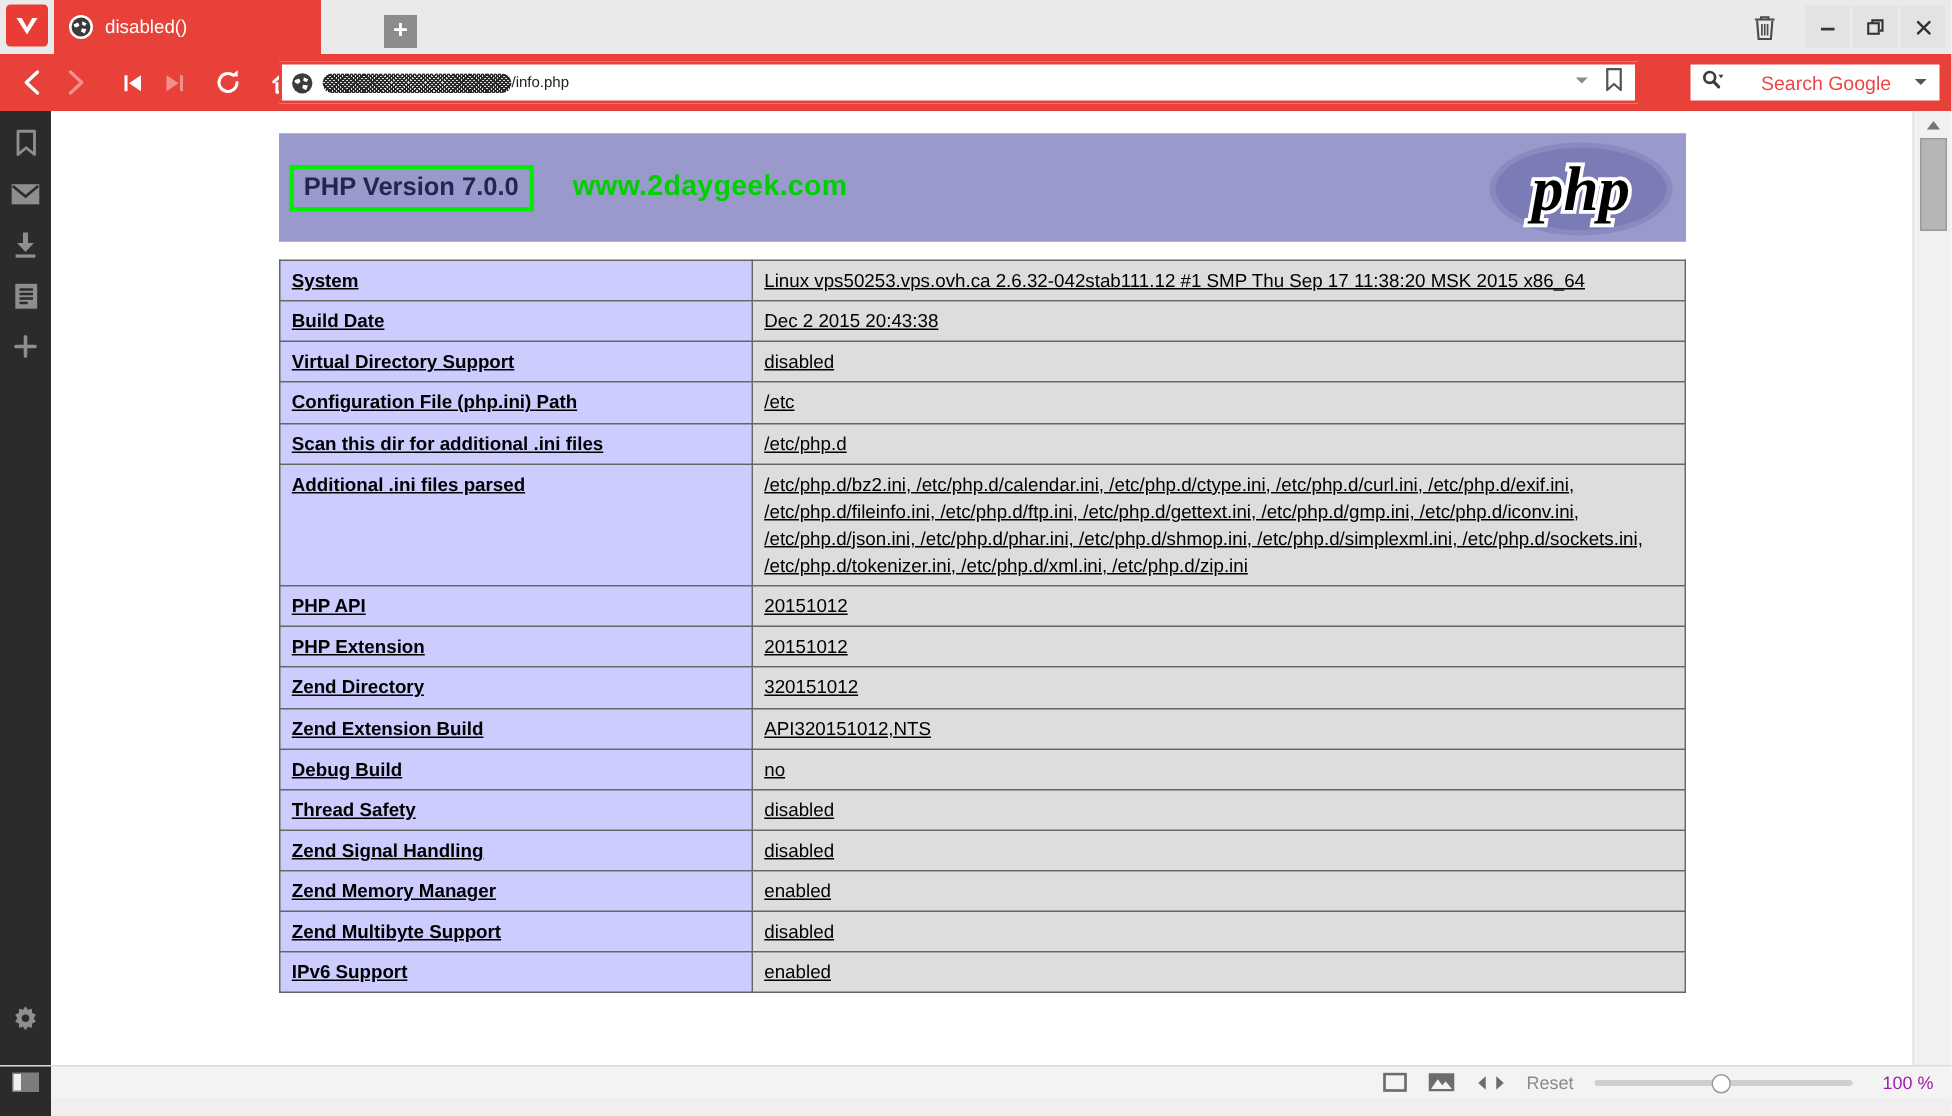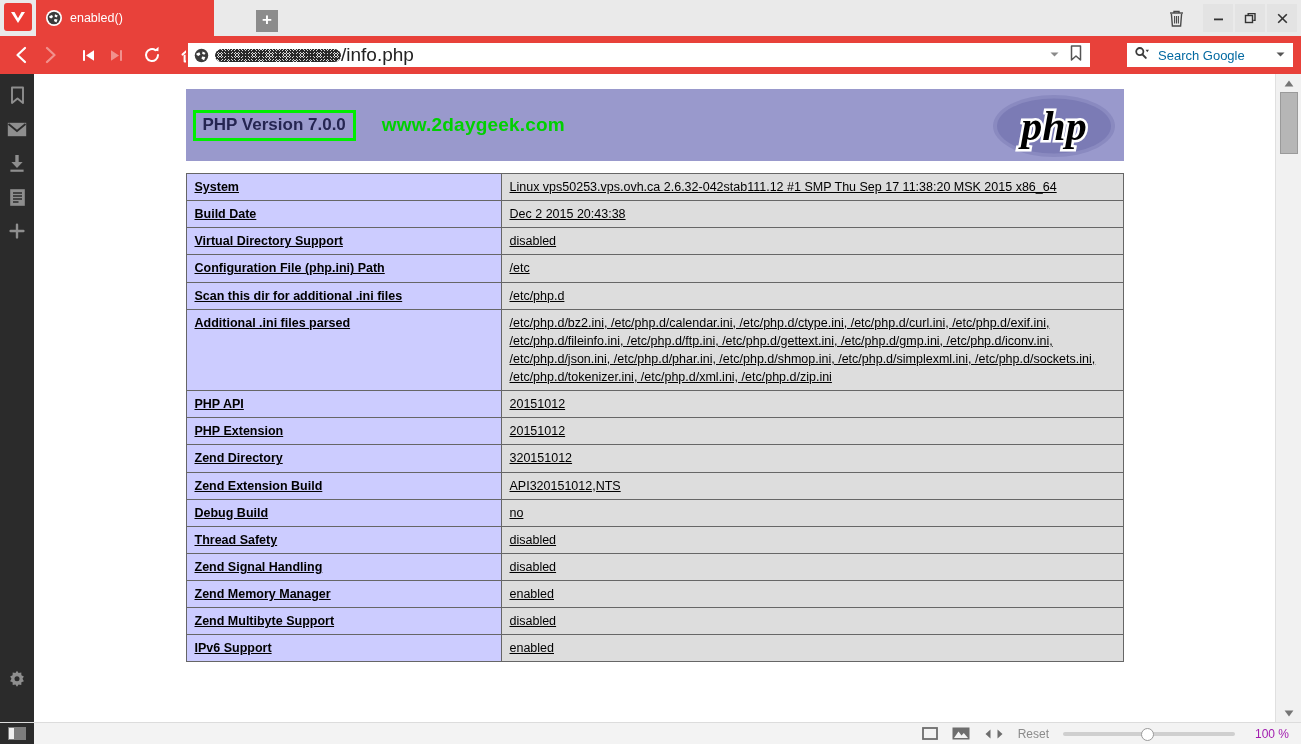--- a/index.html
+++ b/index.html
@@ -70,29 +70,29 @@
   }
   .url-favicon { width:15px; height:15px; margin-right:6px; flex:0 0 auto;}
   .url-redacted {
     height:13px; width:126px; border-radius:7px;
     background-image:
       repeating-linear-gradient(45deg,#2a2a2a 0 1px,transparent 1px 2px),
       repeating-linear-gradient(-45deg,#2a2a2a 0 1px,transparent 1px 2px);
     background-color:#dcdcdc;
     flex:0 0 auto;
   }
-  .url-text { font-size:19px; color:#222; }
+  .url-text { font-size:10px; color:#222; }
   .url-right { margin-left:auto; display:flex; align-items:center; gap:10px; padding-right:2px;}
 
   .searchwrap {
     position:absolute; left:1124px; top:40px; width:172px; height:30px;
     background:#ffffff; display:flex; align-items:center; padding:0 7px;
     border:3px solid #e8413a;
   }
-  .search-ph { font-size:13px; color:#0369a1; margin-left:8px; }
+  .search-ph { font-size:13px; color:#ef4444; margin-left:24px; }
   .search-caret { margin-left:auto; color:#555; font-size:9px; }
 
   
   .sidebar {
     position:absolute; left:0; top:74px; width:34px; height:670px;
     background:#2b2b2b;
   }
   .side-item {
     width:34px; height:34px; display:flex; align-items:center; justify-content:center;
   }
@@ -138,21 +138,21 @@
   .vscroll {
     position:absolute; right:0; top:0; width:26px; height:648px;
     background:#f1f1f1; border-left:1px solid #e0e0e0;
   }
   .vs-arrow { width:26px; height:18px; display:flex; align-items:center; justify-content:center; color:#757575; font-size:9px;}
   .vs-arrow.bot { position:absolute; bottom:0; left:0; }
   .vs-thumb { position:absolute; left:4px; top:18px; width:18px; height:62px; background:#b6b6b6; border:1px solid #9a9a9a;}
 
   
   .statusbar {
-    position:absolute; left:0; bottom:0; width:1301px; height:22px;
+    position:absolute; left:0; bottom:12px; width:1301px; height:22px;
     background:#f3f3f3; border-top:1px solid #dcdcdc;
     display:flex; align-items:center;
   }
   .sb-left { width:34px; height:22px; background:#2b2b2b; display:flex; align-items:center; justify-content:center;}
   .sb-panelicon { width:18px; height:13px; background:#7d7d7d; display:flex; align-items:center; padding:1px;}
   .sb-panelicon i { display:block; width:5px; height:11px; background:#f0f0f0;}
   .sb-right { margin-left:auto; display:flex; align-items:center; gap:14px; padding-right:12px;}
   .sb-ico { display:flex; align-items:center; justify-content:center; color:#6d6d6d;}
   .sb-reset { font-size:12px; color:#8b8b8b; }
   .zoom-slider { position:relative; width:172px; height:14px; display:flex; align-items:center;}
@@ -174,21 +174,21 @@
     </div>
 
     <div class="tabstrip">
       <div class="tab">
         <span class="tab-favicon">
           <svg width="14" height="14" viewBox="0 0 14 14">
             <circle cx="7" cy="7" r="6.3" fill="#3b3b3b"></circle>
             <path d="M2.2 5.2 L5 4 L6 6 L4.2 7.4 L2.4 6.6 Z M8 3.2 L10.8 4.6 L9.6 6.4 L7.6 5.4 Z M7.5 8 L10.6 8.4 L9.4 11.4 L7 10 Z" fill="#ffffff"></path>
           </svg>
         </span>
-        <span class="tab-title">enabled()</span>
+        <span class="tab-title">disabled()</span>
       </div>
       <div class="newtab">+</div>
     </div>
 
     <div class="winbtns">
       <div class="trashbtn">
         <svg width="17" height="19" viewBox="0 0 17 19">
           <path d="M2 4 H15" stroke="#4a4a4a" stroke-width="1.4"></path>
           <path d="M6 4 V2.5 H11 V4" stroke="#4a4a4a" stroke-width="1.4" fill="none"></path>
           <path d="M3.4 4.8 L4.4 17 H12.6 L13.6 4.8" stroke="#4a4a4a" stroke-width="1.4" fill="none"></path>

